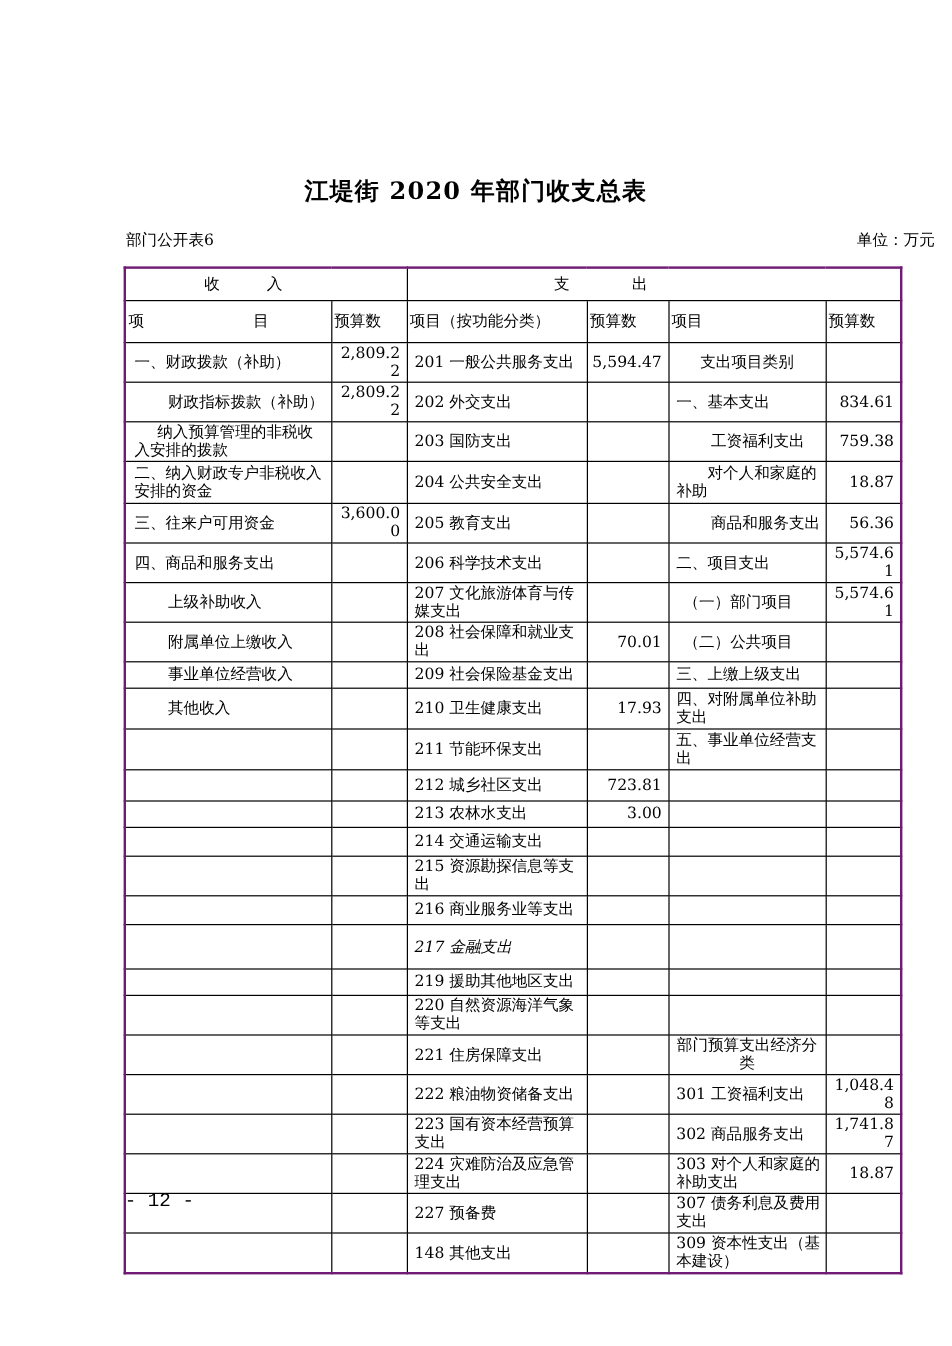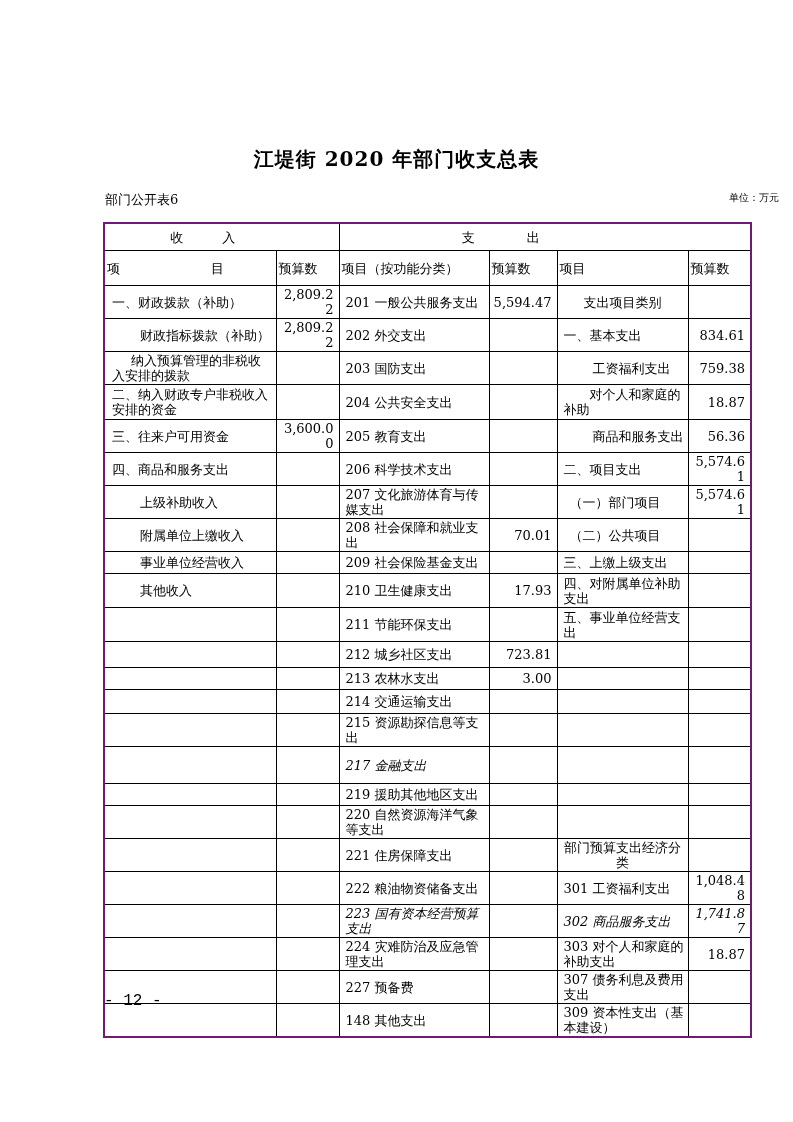--- a/index.html
+++ b/index.html
@@ -6,21 +6,21 @@
   body {
     width:793px; height:1122px; background:#ffffff; position:relative;
     font-family:"DejaVu Serif","Liberation Serif",serif; color:#000;
     overflow:hidden;
   }
   .title {
     position:absolute; top:146px; left:0; width:100%;
     text-align:center; font-size:20px; font-weight:bold; letter-spacing:1px;
   }
   .form-label { position:absolute; top:191px; left:105px; font-size:13px; }
-  .unit-label { position:absolute; top:191px; right:14px; font-size:10px; }
+  .unit-label { position:absolute; top:191px; right:14px; font-size:13px; }
   table.budget {
     position:absolute; top:222px; left:103px;
     border-collapse:collapse; table-layout:fixed;
     font-size:13px; line-height:15px;
     border:2px solid #701a75;
   }
   .budget th, .budget td {
     border:1px solid #000; overflow:hidden;
     vertical-align:middle; font-weight:normal; padding:1px 2px;
     word-break:break-all;
@@ -188,20 +188,28 @@
         <td class="num"></td>
       </tr>
       <tr style="height: 33px;">
         <td class="item"></td>
         <td class="num"></td>
         <td class="item fnitem">215 资源勘探信息等支出</td>
         <td class="num"></td>
         <td class="item exitem"></td>
         <td class="num"></td>
       </tr>
+      <tr style="height: 24px;">
+        <td class="item"></td>
+        <td class="num"></td>
+        <td class="item fnitem">216 商业服务业等支出</td>
+        <td class="num"></td>
+        <td class="item exitem"></td>
+        <td class="num"></td>
+      </tr>
       <tr style="height: 37px; font-style: italic;">
         <td class="item"></td>
         <td class="num"></td>
         <td class="item fnitem">217 金融支出</td>
         <td class="num"></td>
         <td class="item exitem"></td>
         <td class="num"></td>
       </tr>
       <tr style="height: 22px;">
         <td class="item"></td>
@@ -228,21 +236,21 @@
         <td class="num"></td>
       </tr>
       <tr style="height: 26px;">
         <td class="item"></td>
         <td class="num"></td>
         <td class="item fnitem">222 粮油物资储备支出</td>
         <td class="num"></td>
         <td class="item exitem">301 工资福利支出</td>
         <td class="num">1,048.48</td>
       </tr>
-      <tr style="height: 31px; font-style: italic;">
+      <tr style="height: 31px;">
         <td class="item"></td>
         <td class="num"></td>
         <td class="item fnitem">223 国有资本经营预算支出</td>
         <td class="num"></td>
         <td class="item exitem">302 商品服务支出</td>
         <td class="num vb">1,741.87</td>
       </tr>
       <tr style="height: 32px;">
         <td class="item"></td>
         <td class="num"></td>

